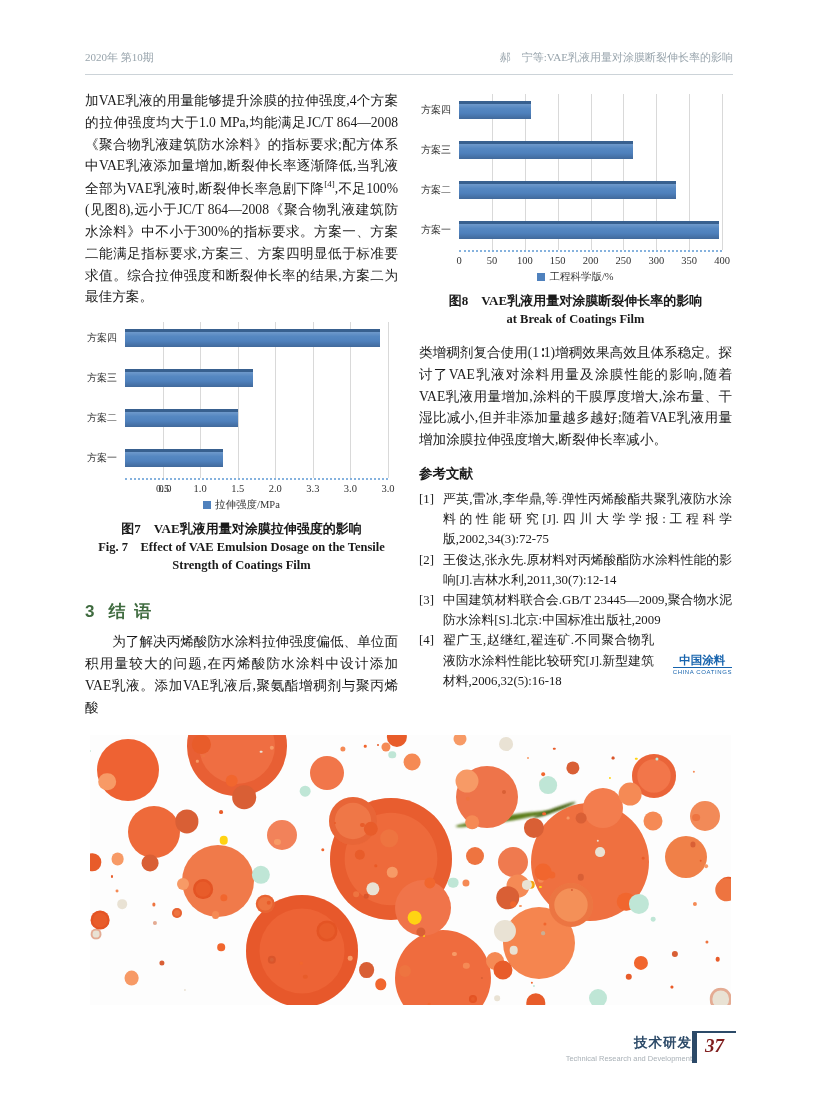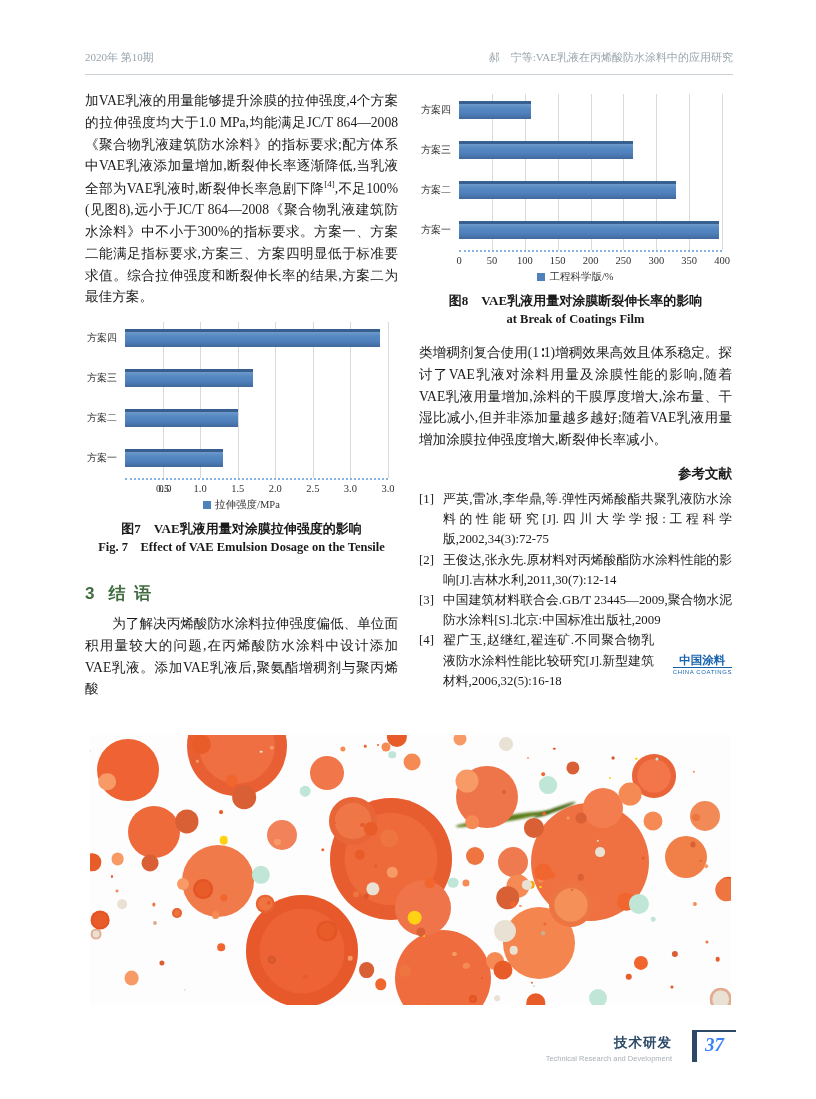--- a/index.html
+++ b/index.html
@@ -37,21 +37,21 @@
   .caption{text-align:center;margin-top:8px;}
   .cap-cn{font-size:13px;font-weight:bold;}
   .cap-en{font-size:12.5px;font-weight:bold;line-height:1.45;}
 
   
   .section-heading{margin-top:26px;margin-bottom:8px;font-family:"Liberation Sans","DejaVu Sans",sans-serif;
                    font-size:17px;font-weight:bold;color:#3f6b3f;letter-spacing:2px;}
   .section-heading .num{margin-right:14px;letter-spacing:0;}
 
   
-  .ref-heading{text-align:right;font-size:13.5px;font-weight:bold;margin:14px 0 6px 0;}
+  .ref-heading{text-align:left;font-size:13.5px;font-weight:bold;margin:14px 0 6px 0;}
   .refs{position:relative;}
   .ref-item{display:flex;font-size:12.8px;line-height:1.58;text-align:justify;}
   .ref-num{width:24px;flex:none;}
   .ref-text{flex:1;}
   .ref-text.last{padding-right:78px;}
   .logo{position:absolute;right:0;bottom:15px;text-align:center;line-height:1.1;}
   .logo-cn{font-size:11.5px;font-weight:bold;color:#1663ad;font-family:"Liberation Sans",sans-serif;}
   .logo-en{font-size:6px;letter-spacing:.6px;color:#1663ad;font-family:"Liberation Sans",sans-serif;border-top:1px solid #1663ad;margin-top:1px;padding-top:1px;}
 
   
@@ -68,35 +68,35 @@
       radial-gradient(ellipse 18% 22% at 96% 52%, #ffd92a 0%, rgba(255,217,42,0) 75%),
       radial-gradient(ellipse 24% 26% at 3% 28%, #f0682f 0%, rgba(240,104,47,0) 72%),
       radial-gradient(ellipse 22% 12% at 92% 2%, #f37a3e 0%, rgba(243,122,62,0) 70%);}
   .art .moss{position:absolute;left:57%;top:30%;width:15%;height:6px;background:#5c7d1a;border-radius:50%;
              transform:rotate(-9deg);filter:blur(1px);}
   .art .moss2{position:absolute;left:69%;top:27%;width:7%;height:4px;background:#486413;border-radius:50%;
              transform:rotate(-20deg);filter:blur(1px);}
   .bubble{position:absolute;border-radius:50%;}
 
   
-  .footer{position:absolute;right:80px;top:1030px;display:flex;align-items:flex-start;gap:20px;}
+  .footer{position:absolute;right:80px;top:1030px;display:flex;align-items:flex-end;gap:0;}
   .footer-text{text-align:right;padding-top:4px;}
   .footer-cn{font-size:13.5px;font-weight:bold;color:#2c4a68;font-family:"Liberation Sans",sans-serif;letter-spacing:1px;}
   .footer-en{font-size:7.5px;color:#a9b1b7;font-family:"Liberation Sans",sans-serif;margin-top:2px;}
   .footer-page{border-left:5px solid #2c4a68;border-top:2px solid #2c4a68;padding:2px 12px 6px 8px;
-               font-size:19px;font-weight:bold;font-style:italic;color:#3b82f6;}
+               font-size:19px;font-weight:bold;font-style:italic;color:#7f1d1d;}
 </style>
 </head>
 <body>
 
 <div class="page">
 
   <div class="header">
     <span>2020年 第10期</span>
-    <span>郝　宁等:VAE乳液在丙烯酸防水涂料中的应用研究</span>
+    <span>郝　宁等:VAE乳液用量对涂膜断裂伸长率的影响</span>
   </div>
 
   <div class="columns">
 
     <div class="col">
       <div class="body-text"><span>加VAE乳液的用量能够提升涂膜的拉伸强度,4个方案的拉伸强度均大于1.0 MPa,均能满足JC/T 864—2008《聚合物乳液建筑防水涂料》的指标要求;配方体系中VAE乳液添加量增加,断裂伸长率逐渐降低,当乳液全部为VAE乳液时,断裂伸长率急剧下降</span><sup>[4]</sup><span>,不足100%(见图8),远小于JC/T 864—2008《聚合物乳液建筑防水涂料》中不小于300%的指标要求。方案一、方案二能满足指标要求,方案三、方案四明显低于标准要求值。综合拉伸强度和断裂伸长率的结果,方案二为最佳方案。</span></div>
 
       <div class="chart" id="fig7">
           <div class="plot">
             <div class="gridlines">
@@ -132,33 +132,34 @@
                 <div class="bar" style="width: 37.1429%;"></div>
               </div>
             </div>
           </div>
           <div class="axis">
             <span class="axis-tick" style="left: 0%; margin-left: 40px;">0.0</span>
             <span class="axis-tick" style="left: 14.2857%;">0.5</span>
             <span class="axis-tick" style="left: 28.5714%;">1.0</span>
             <span class="axis-tick" style="left: 42.8571%;">1.5</span>
             <span class="axis-tick" style="left: 57.1429%;">2.0</span>
-            <span class="axis-tick" style="left: 71.4286%;">2.5</span>
+            <span class="axis-tick" style="left: 71.4286%;">3.3</span>
             <span class="axis-tick" style="left: 85.7143%;">3.0</span>
             <span class="axis-tick" style="left: 100%;">3.0</span>
           </div>
           <div class="legend">
             <span class="swatch" style="background: rgb(79, 129, 189);"></span>
             <span>拉伸强度/MPa</span>
           </div>
         </div>
 
       <div class="caption">
         <div class="cap-cn">图7　VAE乳液用量对涂膜拉伸强度的影响</div>
         <div class="cap-en">Fig. 7　Effect of VAE Emulsion Dosage on the Tensile</div>
+        <div class="cap-en">Strength of Coatings Film</div>
       </div>
 
       <div class="section-heading">
         <span class="num">3</span><span>结  语</span>
       </div>
 
       <div class="body-text indent">为了解决丙烯酸防水涂料拉伸强度偏低、单位面积用量较大的问题,在丙烯酸防水涂料中设计添加VAE乳液。添加VAE乳液后,聚氨酯增稠剂与聚丙烯酸</div>
     </div>
 
     <div class="col">

